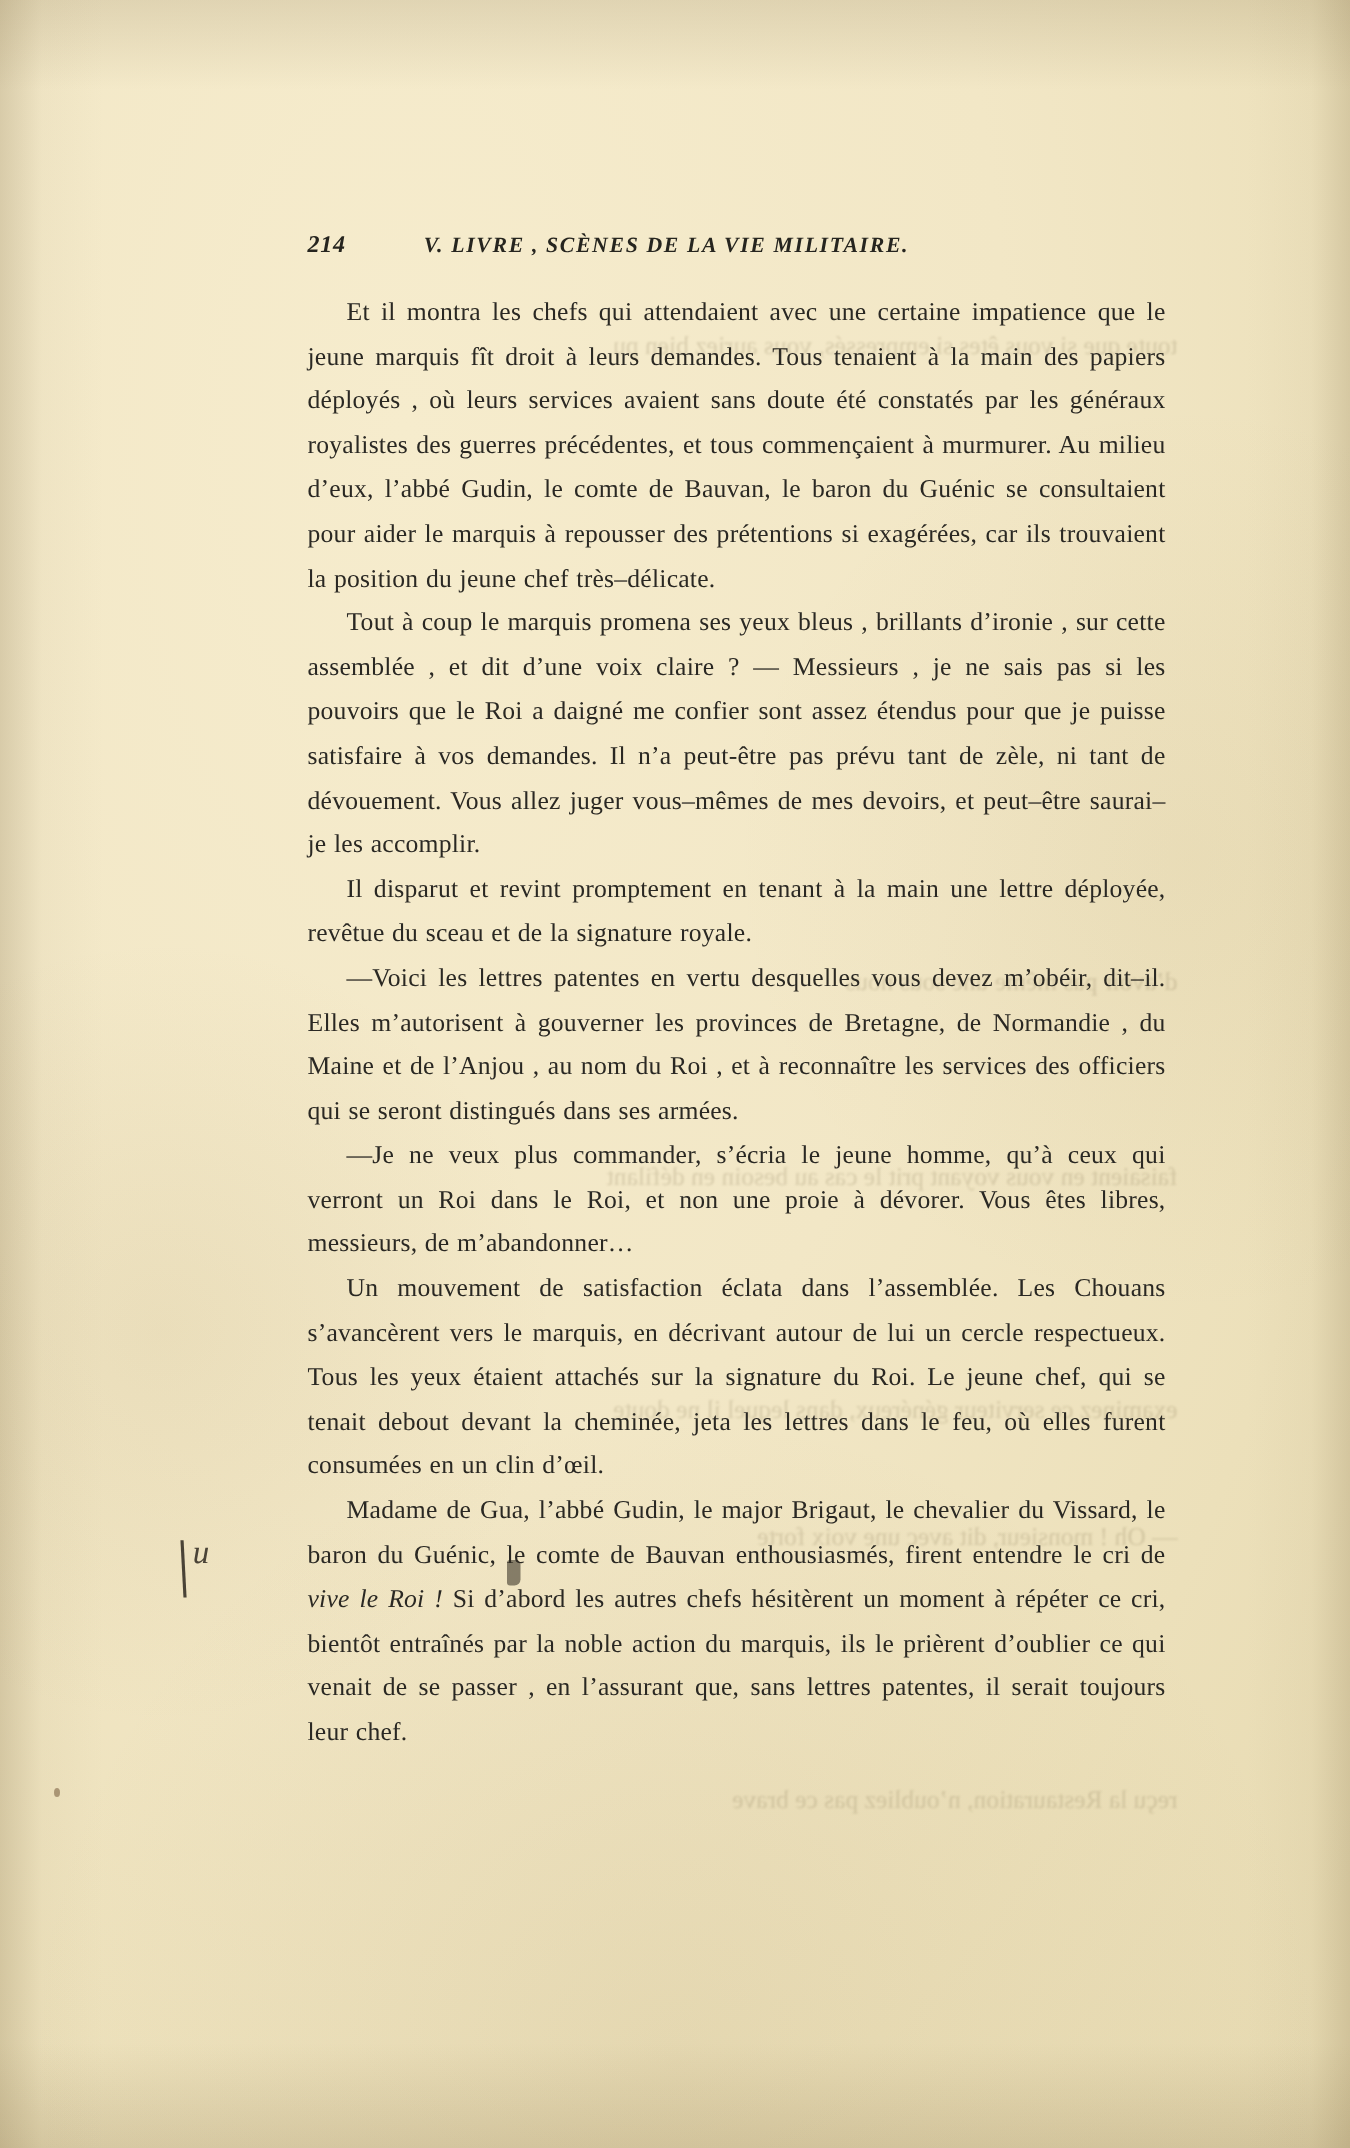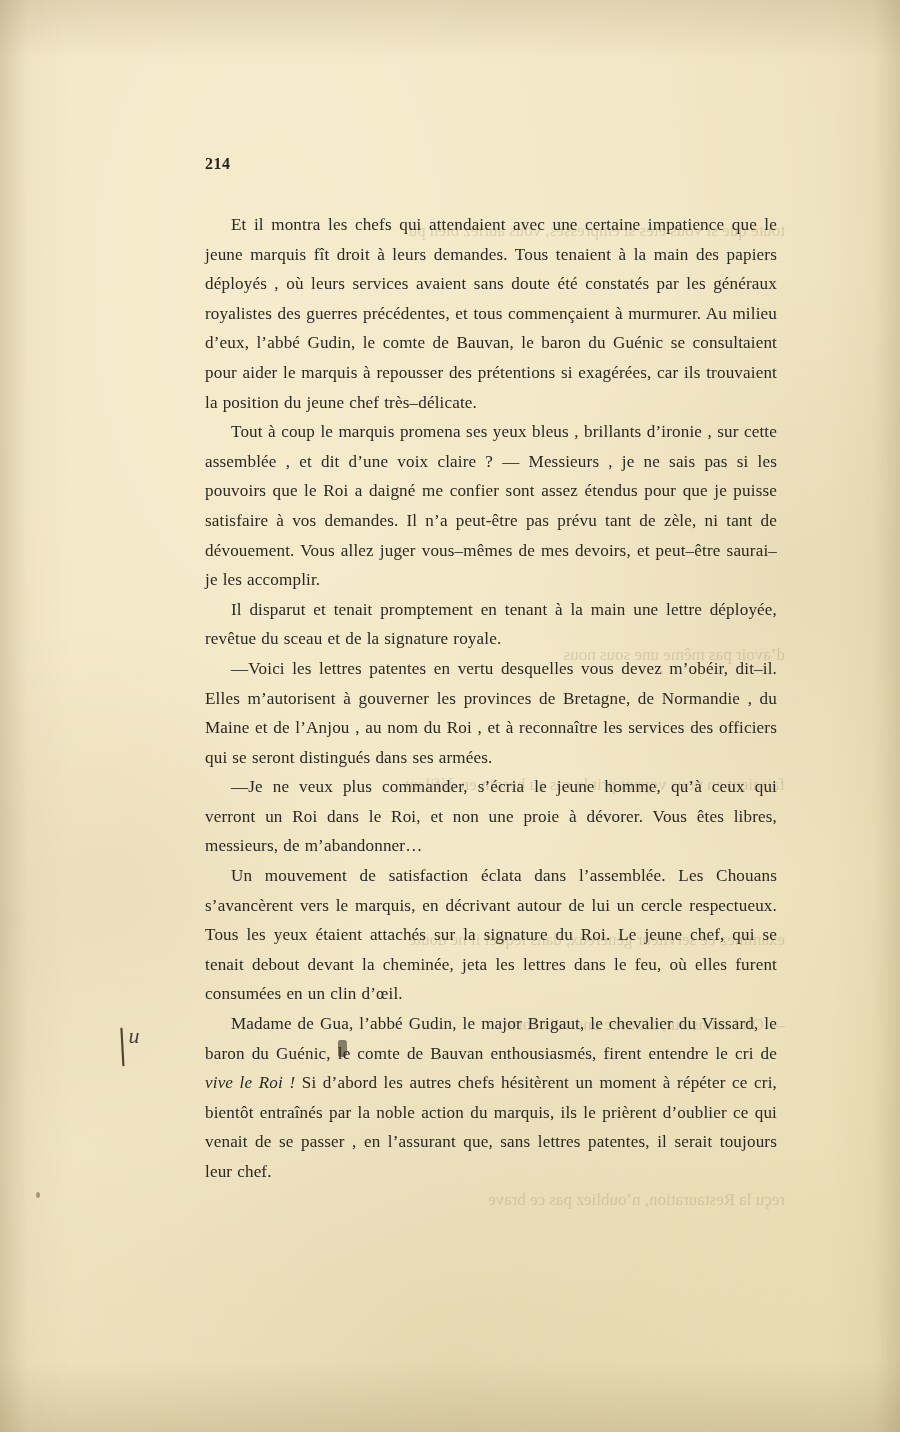--- a/index.html
+++ b/index.html
@@ -52,21 +52,22 @@
     width: 572px;
     z-index: 3;
   }
 
   .running-head {
     display: flex;
     align-items: center;
     font-size: 15.5px;
     letter-spacing: 0.6px;
     color: #2b2a26;
-    margin-bottom: 37px;
+    margin-bottom: 20px;
+    font-style: italic;
   }
   .folio {
     font-weight: bold;
     font-size: 16px;
     letter-spacing: 0.5px;
     margin-right: 52px;
     color: #26251f;
   }
   .head-title {
     font-weight: bold;
@@ -170,25 +171,26 @@
   <div class="bleed b2">d’avoir pas même une sous nous</div>
   <div class="bleed b3">faisaient en vous voyant prit le cas au besoin en défilant</div>
   <div class="bleed b4">examinez ce serviteur généreux, dans lequel il ne doute</div>
   <div class="bleed b5">— Oh ! monsieur, dit avec une voix forte</div>
   <div class="bleed b6">reçu la Restauration, n’oubliez pas ce brave</div>
 
   <div class="text-block">
 
     <div class="running-head">
       <span class="folio">214</span>
+      <span class="head-title">V. LIVRE , SCÈNES DE LA VIE MILITAIRE.</span>
     </div>
 
     <p class="para">Et il montra les chefs qui attendaient avec une certaine impatience que le jeune marquis fît droit à leurs demandes. Tous tenaient à la main des papiers déployés , où leurs services avaient sans doute été constatés par les généraux royalistes des guerres précédentes, et tous commençaient à murmurer. Au milieu d’eux, l’abbé Gudin, le comte de Bauvan, le baron du Guénic se consultaient pour aider le marquis à repousser des prétentions si exagérées, car ils trouvaient la position du jeune chef très–délicate.</p>
     <p class="para">Tout à coup le marquis promena ses yeux bleus , brillants d’ironie , sur cette assemblée , et dit d’une voix claire ? — Messieurs , je ne sais pas si les pouvoirs que le Roi a daigné me confier sont assez étendus pour que je puisse satisfaire à vos demandes. Il n’a peut-être pas prévu tant de zèle, ni tant de dévouement. Vous allez juger vous–mêmes de mes devoirs, et peut–être saurai–je les accomplir.</p>
-    <p class="para">Il disparut et tenait promptement en tenant à la main une lettre déployée, revêtue du sceau et de la signature royale.</p>
+    <p class="para">Il disparut et revint promptement en tenant à la main une lettre déployée, revêtue du sceau et de la signature royale.</p>
     <p class="para dash">—Voici les lettres patentes en vertu desquelles vous devez m’obéir, dit–il. Elles m’autorisent à gouverner les provinces de Bretagne, de Normandie , du Maine et de l’Anjou , au nom du Roi , et à reconnaître les services des officiers qui se seront distingués dans ses armées.</p>
     <p class="para dash">—Je ne veux plus commander, s’écria le jeune homme, qu’à ceux qui verront un Roi dans le Roi, et non une proie à dévorer. Vous êtes libres, messieurs, de m’abandonner…</p>
     <p class="para">Un mouvement de satisfaction éclata dans l’assemblée. Les Chouans s’avancèrent vers le marquis, en décrivant autour de lui un cercle respectueux. Tous les yeux étaient attachés sur la signature du Roi. Le jeune chef, qui se tenait debout devant la cheminée, jeta les lettres dans le feu, où elles furent consumées en un clin d’œil.</p>
 
     <p class="para"><span>Madame de Gua, l’abbé Gudin, le major Brigaut, le chevalier du Vissard, le baron du Guénic, le comte de Bauvan enthousiasmés, firent entendre le cri de </span><span class="ital">vive le Roi !</span><span> Si d’abord les autres chefs hésitèrent un moment à répéter ce cri, bientôt entraînés par la noble action du marquis, ils le prièrent d’oublier ce qui venait de se passer , en l’assurant que, sans lettres patentes, il serait toujours leur chef.</span></p>
 
   </div>
 
   <div class="margin-mark">
     <span class="stroke">|</span><span class="u">u</span>

